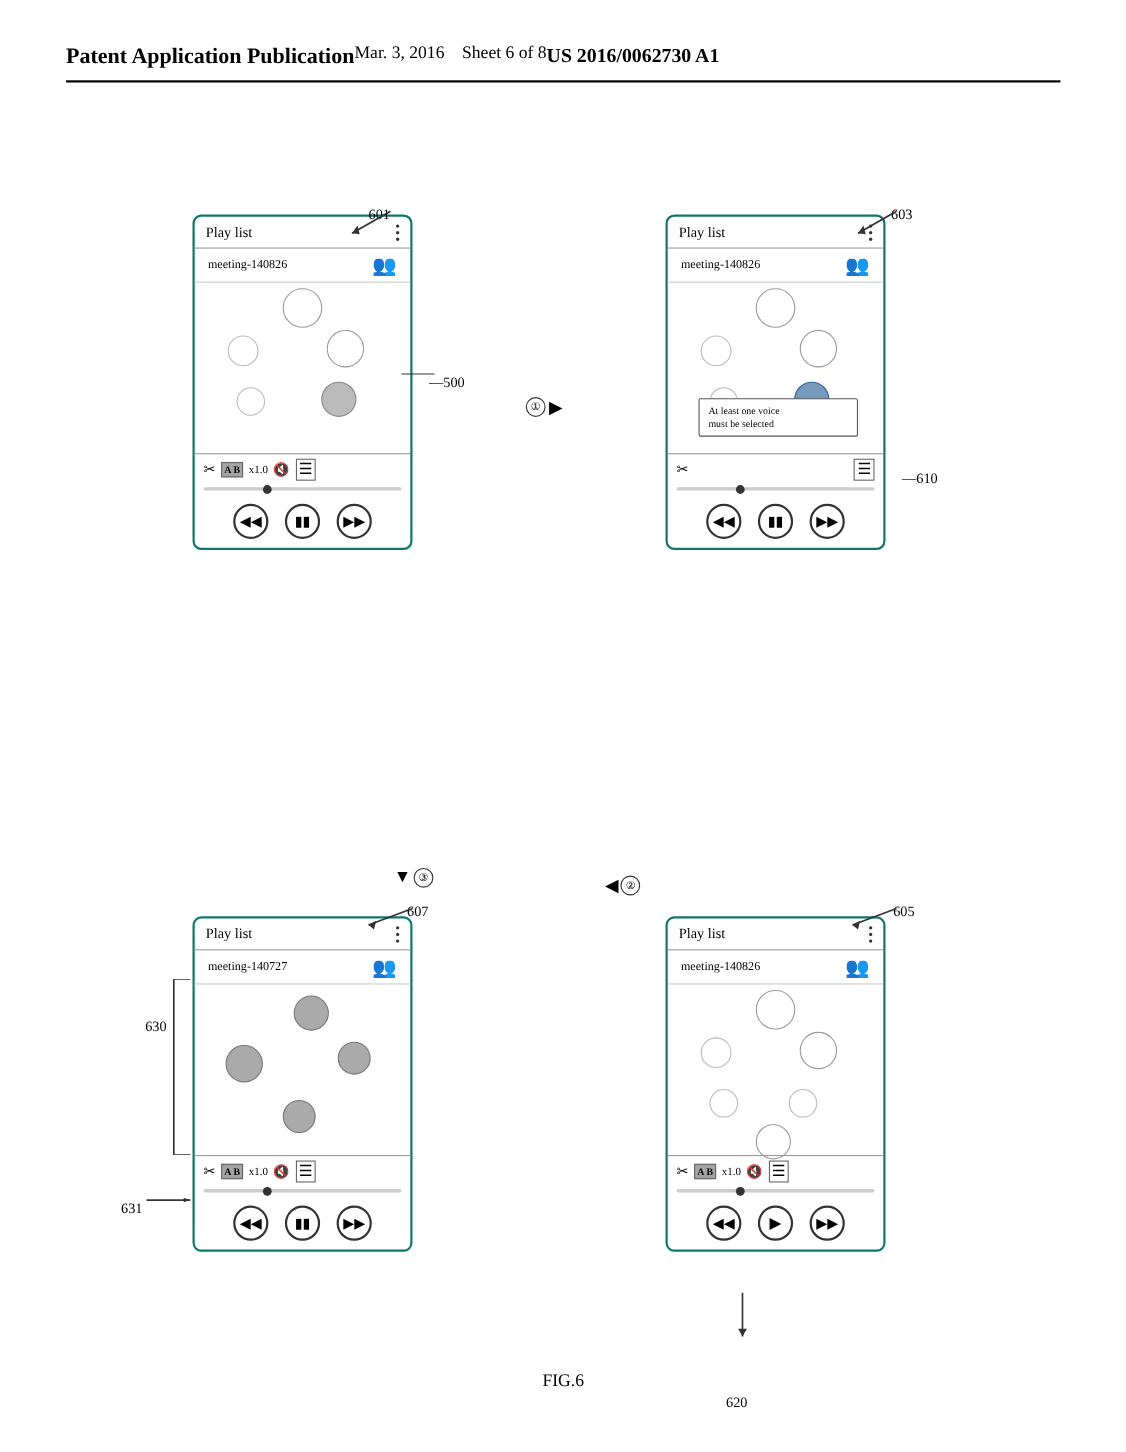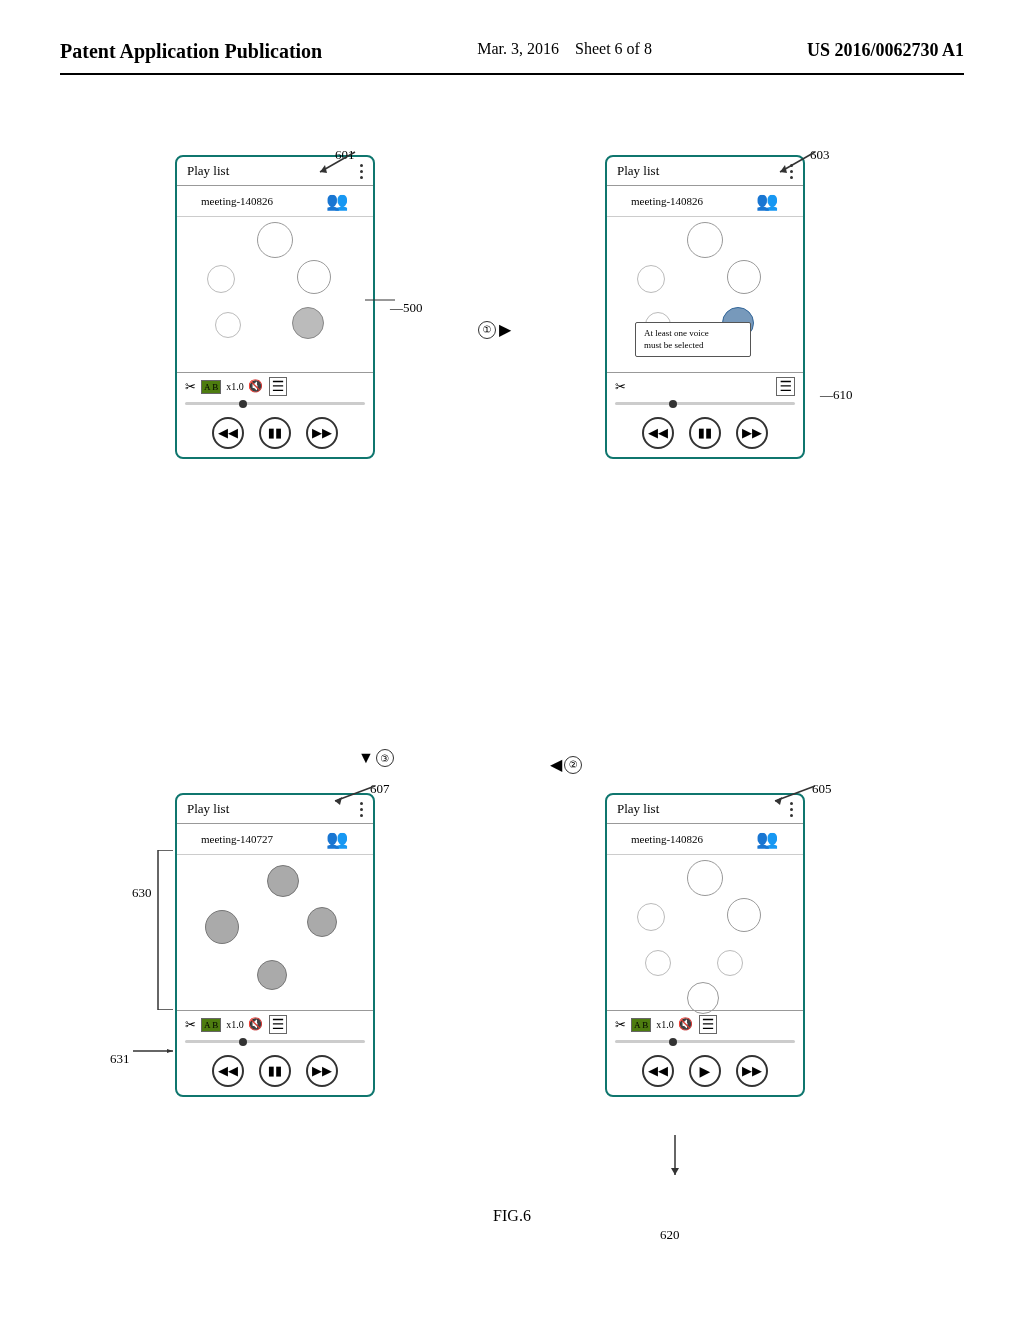--- a/index.html
+++ b/index.html
@@ -15,22 +15,23 @@
     .page {
       width: 1024px;
       min-height: 1320px;
       padding: 40px 60px;
       position: relative;
     }
 
     
     .header {
       display: flex;
-      justify-content: space-between;
+      justify-content: flex-start;
       align-items: flex-start;
+      margin-bottom: 40px;
       border-bottom: 2px solid #000;
       padding-bottom: 10px;
     }
     .header-title {
       font-size: 20px;
       font-weight: bold;
     }
     .header-meta {
       font-size: 16px;
       text-align: center;
@@ -73,21 +74,21 @@
       width: 3px;
       height: 3px;
       border-radius: 50%;
       background: #333;
     }
 
     .phone-row {
       display: flex;
       justify-content: space-between;
       align-items: center;
-      padding: 4px 24px;
+      padding: 4px 12px;
       border-bottom: 1px solid #ccc;
       font-size: 11px;
     }
 
     .voice-circles-area {
       position: relative;
       height: 140px;
       padding: 5px;
     }
 
@@ -178,21 +179,22 @@
       text-align: center;
       font-size: 16px;
       margin-top: 20px;
     }
 
     
     .ab-icon {
       border: 1px solid #999;
       padding: 1px 2px;
       font-size: 9px;
-      background: #4d7c0f;
+      background: #a3a3a3;
+      font-weight: bold;
     }
   </style>
 </head>
 <body>
 
 <div class="page">
 
   <div class="header">
     <div class="header-title">Patent Application Publication</div>
     <div class="header-meta">
@@ -285,21 +287,21 @@
       </div>
 
       <div class="voice-circles-area" style="position:relative; height:155px;">
         <div class="circle" style="width:36px;height:36px;top:5px;left:80px;"></div>
         <div class="circle" style="width:28px;height:28px;top:48px;left:30px;border-color:#bbb;"></div>
         <div class="circle" style="width:34px;height:34px;top:43px;left:120px;"></div>
         <div class="circle" style="width:26px;height:26px;top:95px;left:38px;border-color:#bbb;"></div>
 
         <div class="circle selected-blue" style="width:32px;height:32px;top:90px;left:115px;background:#7799bb;border-color:#336699;"></div>
 
-        <div class="alert-box" style="top:105px;left:28px;width:116px;font-size:9px;border:1px solid #555;">
+        <div class="alert-box" style="top:105px;left:28px;width:145px;font-size:9px;border:1px solid #555;">
           <span>At least one voice<br>must be selected</span>
         </div>
       </div>
 
       <div style="border-top:1px solid #999;padding:4px 8px;display:flex;align-items:center;gap:5px;font-size:11px;">
         <span style="font-size:13px;">✂</span>
         <span style="font-size:14px;border:1px solid #666;padding:0 2px; margin-left:auto;">☰</span>
       </div>
       <div style="padding:2px 8px 4px;">
         <div class="progress-track">

